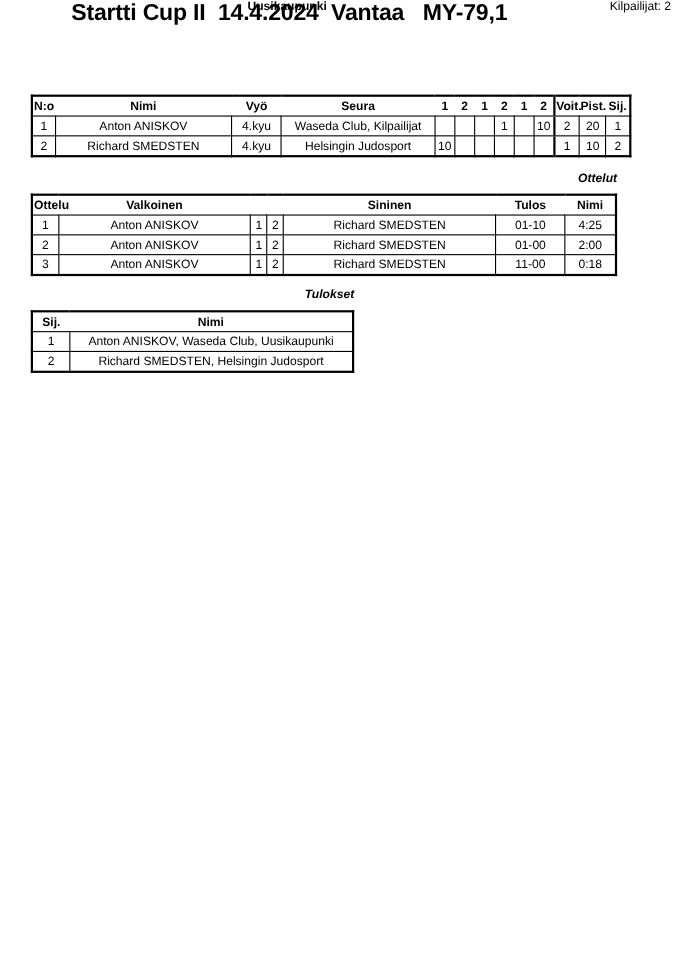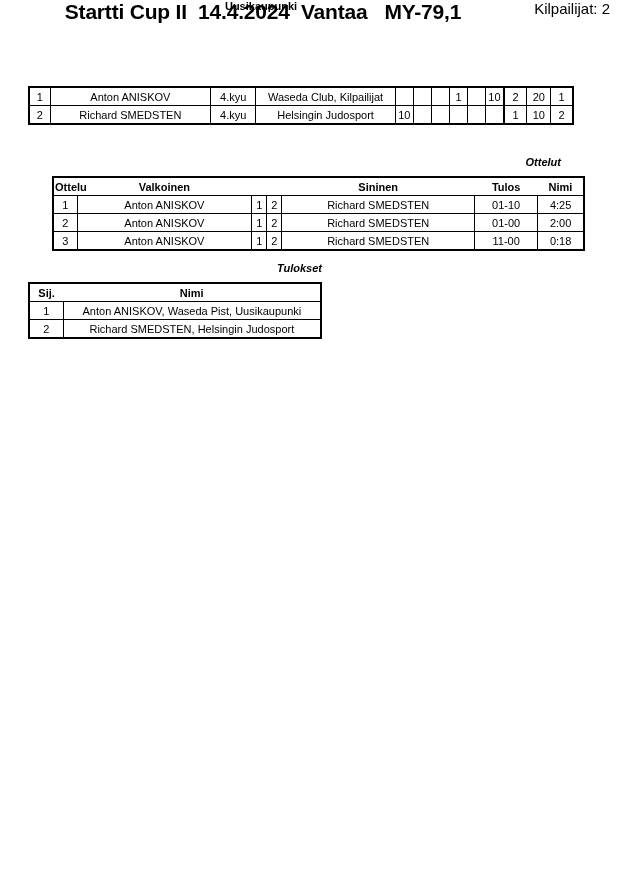--- a/index.html
+++ b/index.html
@@ -20,21 +20,21 @@
     white-space:pre;
     letter-spacing:-0.2px;
   }
   .page-subtitle {
     left:0; top:67; width:522px;
     text-align:center;
     font-size:11px; font-weight:bold;
   }
   .count-label {
     top:69; right:20px;
-    font-size:15px;
+    font-size:11px;
   }
 
   .section-heading {
     text-align:right;
     font-size:11px; font-weight:bold;font-style:italic;
   }
   .heading-ottelut  { left:28px; top:156px; width:533px; }
   .heading-tulokset { left:28px; top:262px; width:294px; }
 
   table.tbl {
@@ -60,21 +60,21 @@
     padding:0 2px;
     text-align:center;
     white-space:nowrap;
     overflow:visible;
   }
   .thick-left { border-left:2px solid #000 !important; }
   th.left-h { text-align:left; padding-left:1px; }
   td.name   { text-align:left; padding-left:5px; }
 
   #tbl-kilpailijat { left:28px; top:86px;  width:546px; }
-  #tbl-ottelut     { left:28px; top:176px; width:533px;margin-left:24px; }
+  #tbl-ottelut     { left:28px; top:176px; width:533px; }
   #tbl-tulokset    { left:28px; top:282px; width:294px; }
 </style>
 </head>
 <body>
 
 <div class="abs page-title">Startti Cup II  14.4.2024  Vantaa   MY-79,1</div>
 <div class="abs page-subtitle">Uusikaupunki</div>
 <div class="abs count-label">Kilpailijat: 2</div>
 
 <table class="tbl" id="tbl-kilpailijat">
@@ -87,20 +87,35 @@
       <col style="width:18px">
       <col style="width:18px">
       <col style="width:18px">
       <col style="width:18px">
       <col style="width:18px">
     <col style="width:23px">
       <col style="width:24px">
       <col style="width:22px">
   </colgroup>
   <tbody>
+      <tr>
+    <th class="left-h">N:o</th>
+    <th>Nimi</th>
+    <th>Vyö</th>
+    <th>Seura</th>
+    <th>1</th>
+    <th>2</th>
+    <th>1</th>
+    <th>2</th>
+    <th>1</th>
+    <th>2</th>
+    <th class="thick-left">Voit.</th>
+    <th>Pist.</th>
+    <th>Sij.</th>
+  </tr>
   <tr>
     <td>1</td>
     <td class="name">Anton ANISKOV</td>
     <td>4.kyu</td>
     <td class="name">Waseda Club, Kilpailijat</td>
     <td></td>
     <td></td>
     <td></td>
     <td>1</td>
     <td></td>
@@ -186,20 +201,20 @@
     <col style="width:34px">
       <col style="width:256px">
   </colgroup>
   <tbody>
       <tr>
     <th>Sij.</th>
     <th>Nimi</th>
   </tr>
   <tr>
     <td>1</td>
-    <td class="name">Anton ANISKOV, Waseda Pist, Uusikaupunki</td>
+    <td class="name">Anton ANISKOV, Waseda Club, Uusikaupunki</td>
   </tr>
   <tr>
     <td>2</td>
     <td class="name">Richard SMEDSTEN, Helsingin Judosport</td>
   </tr>
 </tbody>
   </table>
 
 </body></html>

